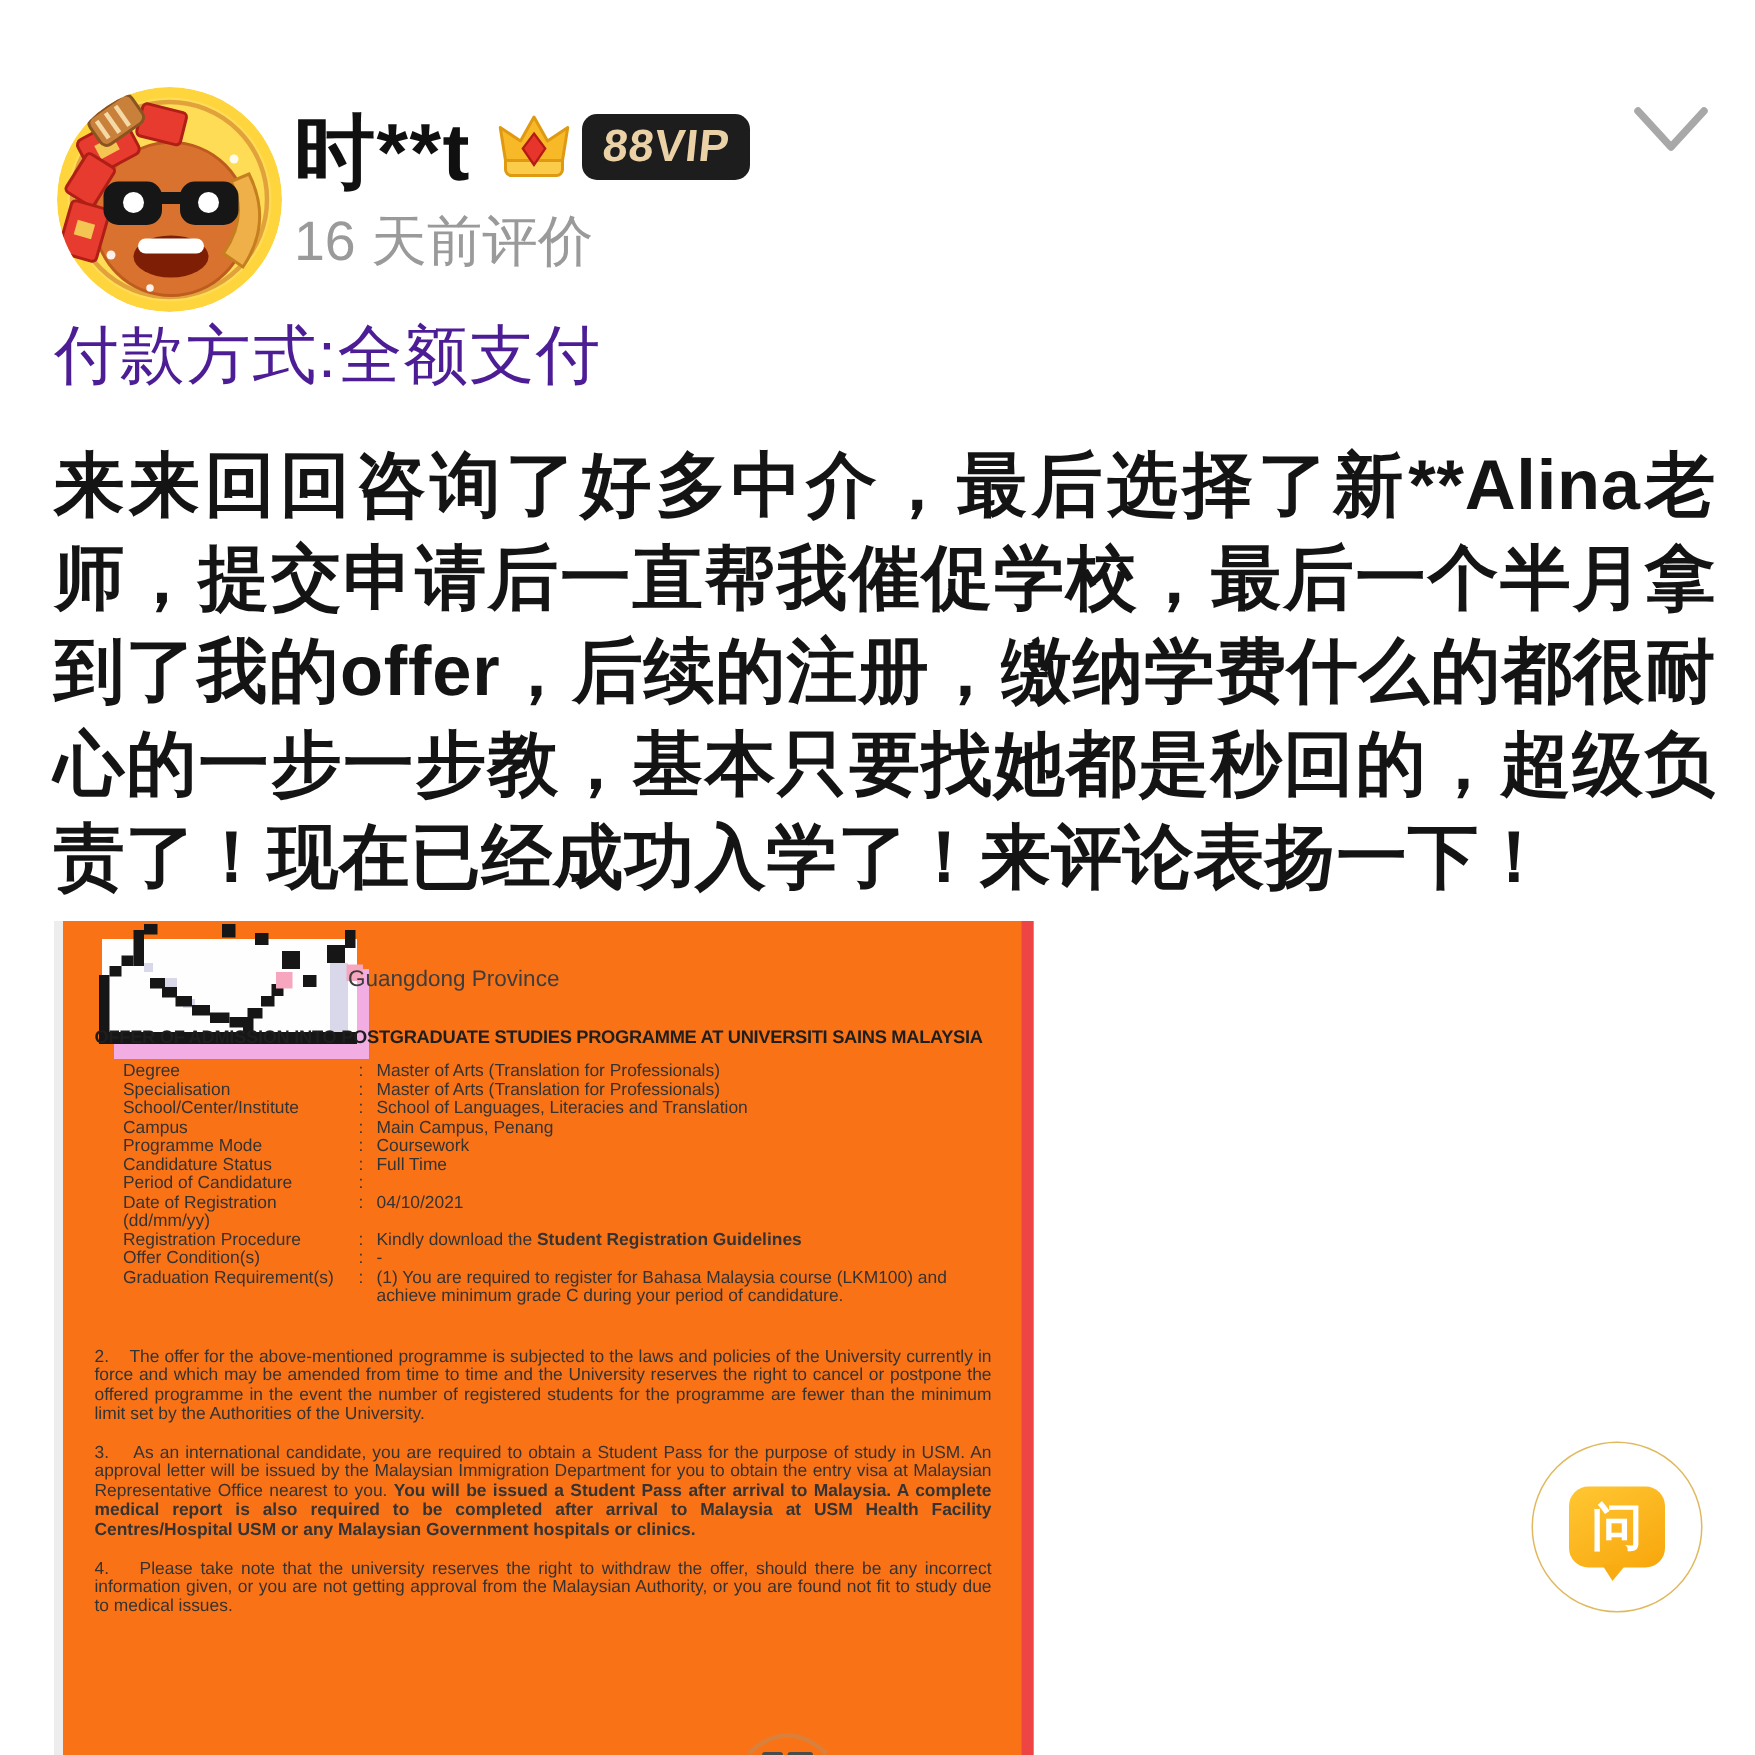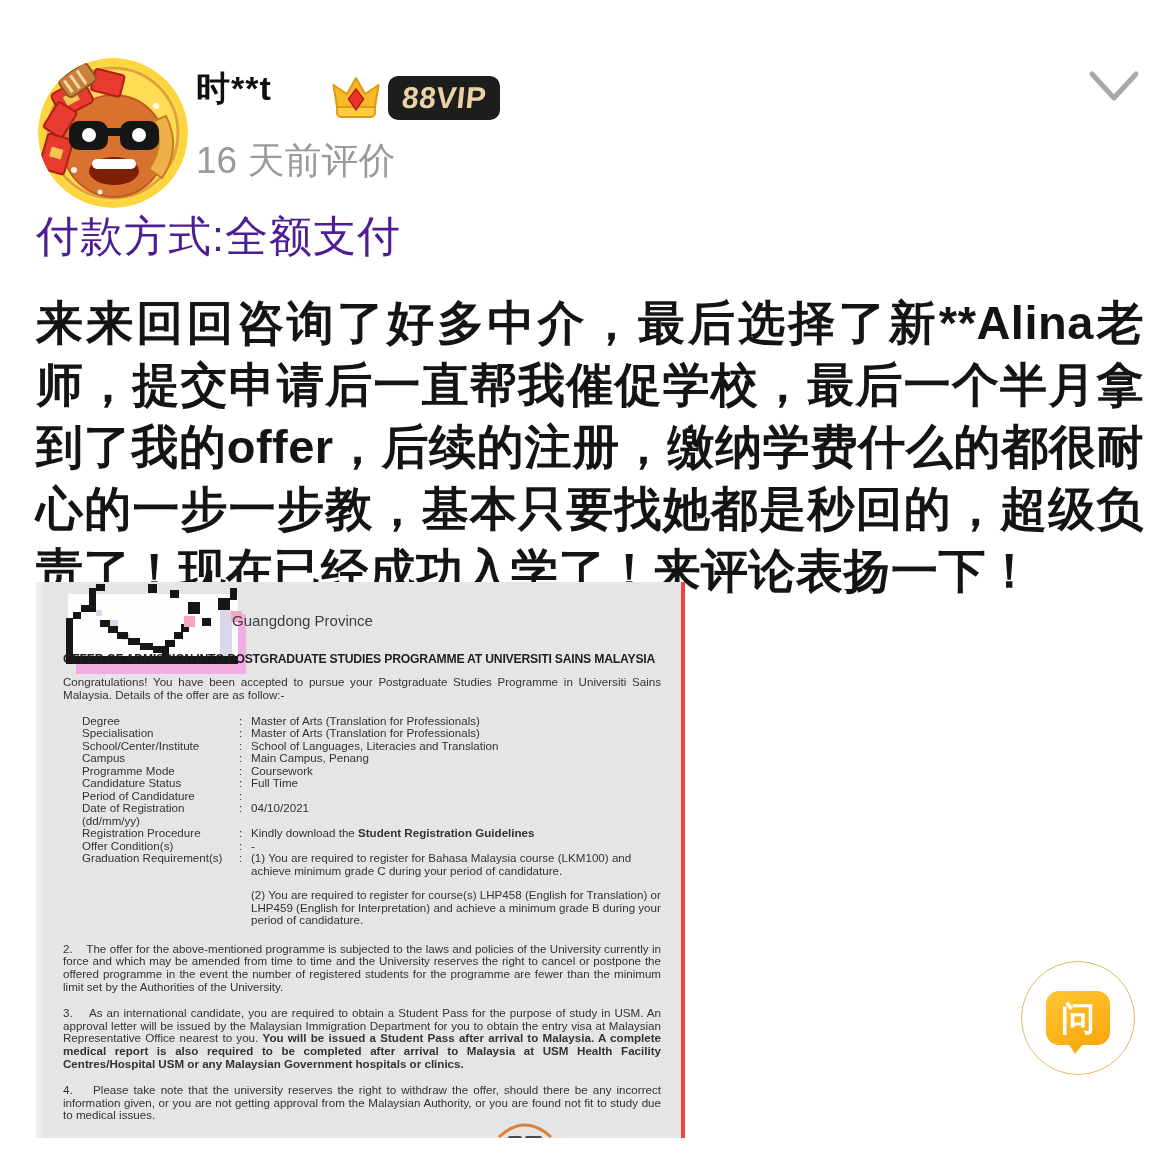--- a/index.html
+++ b/index.html
@@ -1,33 +1,33 @@
 <!DOCTYPE html>
 <html><head>
 <meta charset="utf-8">
 <style>
   html,body{margin:0;padding:0;width:1170px;height:1170px;background:#ffffff;overflow:hidden;
     font-family:"Liberation Sans","DejaVu Sans",sans-serif;}
   .abs{position:absolute;}
   
   #avatar{left:38px;top:58px;width:150px;height:150px;border-radius:50%;overflow:hidden;}
-  #username{left:196px;top:66px;font-size:34px;font-weight:700;color:#101010;letter-spacing:1px;}
+  #username{left:196px;top:66px;font-size:54px;font-weight:700;color:#101010;letter-spacing:1px;}
   #crown{left:330px;top:70px;width:52px;height:54px;}
   #vip-badge{left:388px;top:76px;height:44px;padding:0 14px;background:#1d1d1d;border-radius:10px;
     display:flex;align-items:center;}
   #vip-badge span{font-size:30px;font-weight:700;color:#ead2a6;transform:skewX(-6deg);letter-spacing:.5px;}
   #review-time{left:196px;top:136px;font-size:37px;color:#9a9a9a;}
   #chevron{left:1088px;top:70px;width:52px;height:34px;}
   
   #payment{left:36px;top:208px;font-size:43px;font-weight:500;color:#4c1d95;letter-spacing:1px;}
   #review-text{left:36px;top:292px;width:1108px;font-size:47px;line-height:62px;font-weight:600;
     color:#141414;letter-spacing:.5px;text-align:justify;}
   
-  #doc{left:36px;top:582px;width:645px;height:556px;background:#e5e5e5;overflow:hidden;
-    border-right:4px solid #ef4444;}
+  #doc{left:36px;top:614px;width:645px;height:556px;background:#f97316;overflow:hidden;
+    border-right:8px solid #ef4444;}
   #doc-edge{left:0;top:0;width:6px;height:556px;background:#ededed;}
   #sticker{left:14px;top:2px;width:200px;height:92px;}
   #province{left:196px;top:30px;font-size:15px;color:#3d3d3d;}
   #doc-content{left:27px;top:70px;width:598px;color:#333;}
   .doc-title{font-size:12.2px;font-weight:700;color:#1e1e1e;letter-spacing:-0.2px;margin:0 0 10px 0;}
   .doc-par{font-size:11.6px;line-height:12.8px;text-align:justify;margin:0 0 13px 0;}
   .details{font-size:11.6px;line-height:12.5px;margin:3px 0 16px 0;}
   .drow{display:flex;padding-left:19px;}
   .dlabel{width:157px;flex:none;}
   .dcolon{width:12px;flex:none;}
@@ -155,21 +155,20 @@
     <g fill="#F7A6BF">
       <rect x="134" y="32" width="11" height="11"></rect>
       <rect x="181" y="27" width="11" height="11"></rect>
     </g>
   </svg>
 
   <div class="abs" id="province">Guangdong Province</div>
 
   <div class="abs" id="doc-content">
     <p class="doc-title">OFFER OF ADMISSION INTO POSTGRADUATE STUDIES PROGRAMME AT UNIVERSITI SAINS MALAYSIA</p>
-    <p class="doc-par">Congratulations! You have been accepted to pursue your Postgraduate Studies Programme in Universiti Sains Malaysia. Details of the offer are as follow:-</p>
 
     <div class="details">
       <div class="drow">
         <span class="dlabel">Degree</span>
           <span class="dcolon">:</span>
           <span class="dvalue">Master of Arts (Translation for Professionals)</span>
       </div>
       <div class="drow">
         <span class="dlabel">Specialisation</span>
           <span class="dcolon">:</span>
@@ -213,21 +212,20 @@
         <span class="dlabel">Offer Condition(s)</span>
           <span class="dcolon">:</span>
           <span class="dvalue">-</span>
       </div>
       <div class="drow">
         <span class="dlabel">Graduation Requirement(s)</span>
           <span class="dcolon">:</span>
         <span class="dvalue">
           <div>(1) You are required to register for Bahasa Malaysia course (LKM100) and achieve minimum grade C during your period of candidature.</div>
           <div class="vgap"></div>
-          <div>(2) You are required to register for course(s) LHP458 (English for Translation) or LHP459 (English for Interpretation) and achieve a minimum grade B during your period of candidature.</div>
         </span>
       </div>
     </div>
 
     <p class="doc-par">2.&nbsp;&nbsp;&nbsp;&nbsp;The offer for the above-mentioned programme is subjected to the laws and policies of the University currently in force and which may be amended from time to time and the University reserves the right to cancel or postpone the offered programme in the event the number of registered students for the programme are fewer than the minimum limit set by the Authorities of the University.</p>
     <p class="doc-par"><span>3.&nbsp;&nbsp;&nbsp;&nbsp;As an international candidate, you are required to obtain a Student Pass for the purpose of study in USM. An approval letter will be issued by the Malaysian Immigration Department for you to obtain the entry visa at Malaysian Representative Office nearest to you. </span><b>You will be issued a Student Pass after arrival to Malaysia. A complete medical report is also required to be completed after arrival to Malaysia at USM Health Facility Centres/Hospital USM or any Malaysian Government hospitals or clinics.</b></p>
     <p class="doc-par">4.&nbsp;&nbsp;&nbsp;&nbsp;Please take note that the university reserves the right to withdraw the offer, should there be any incorrect information given, or you are not getting approval from the Malaysian Authority, or you are found not fit to study due to medical issues.</p>
 
   </div>
 

